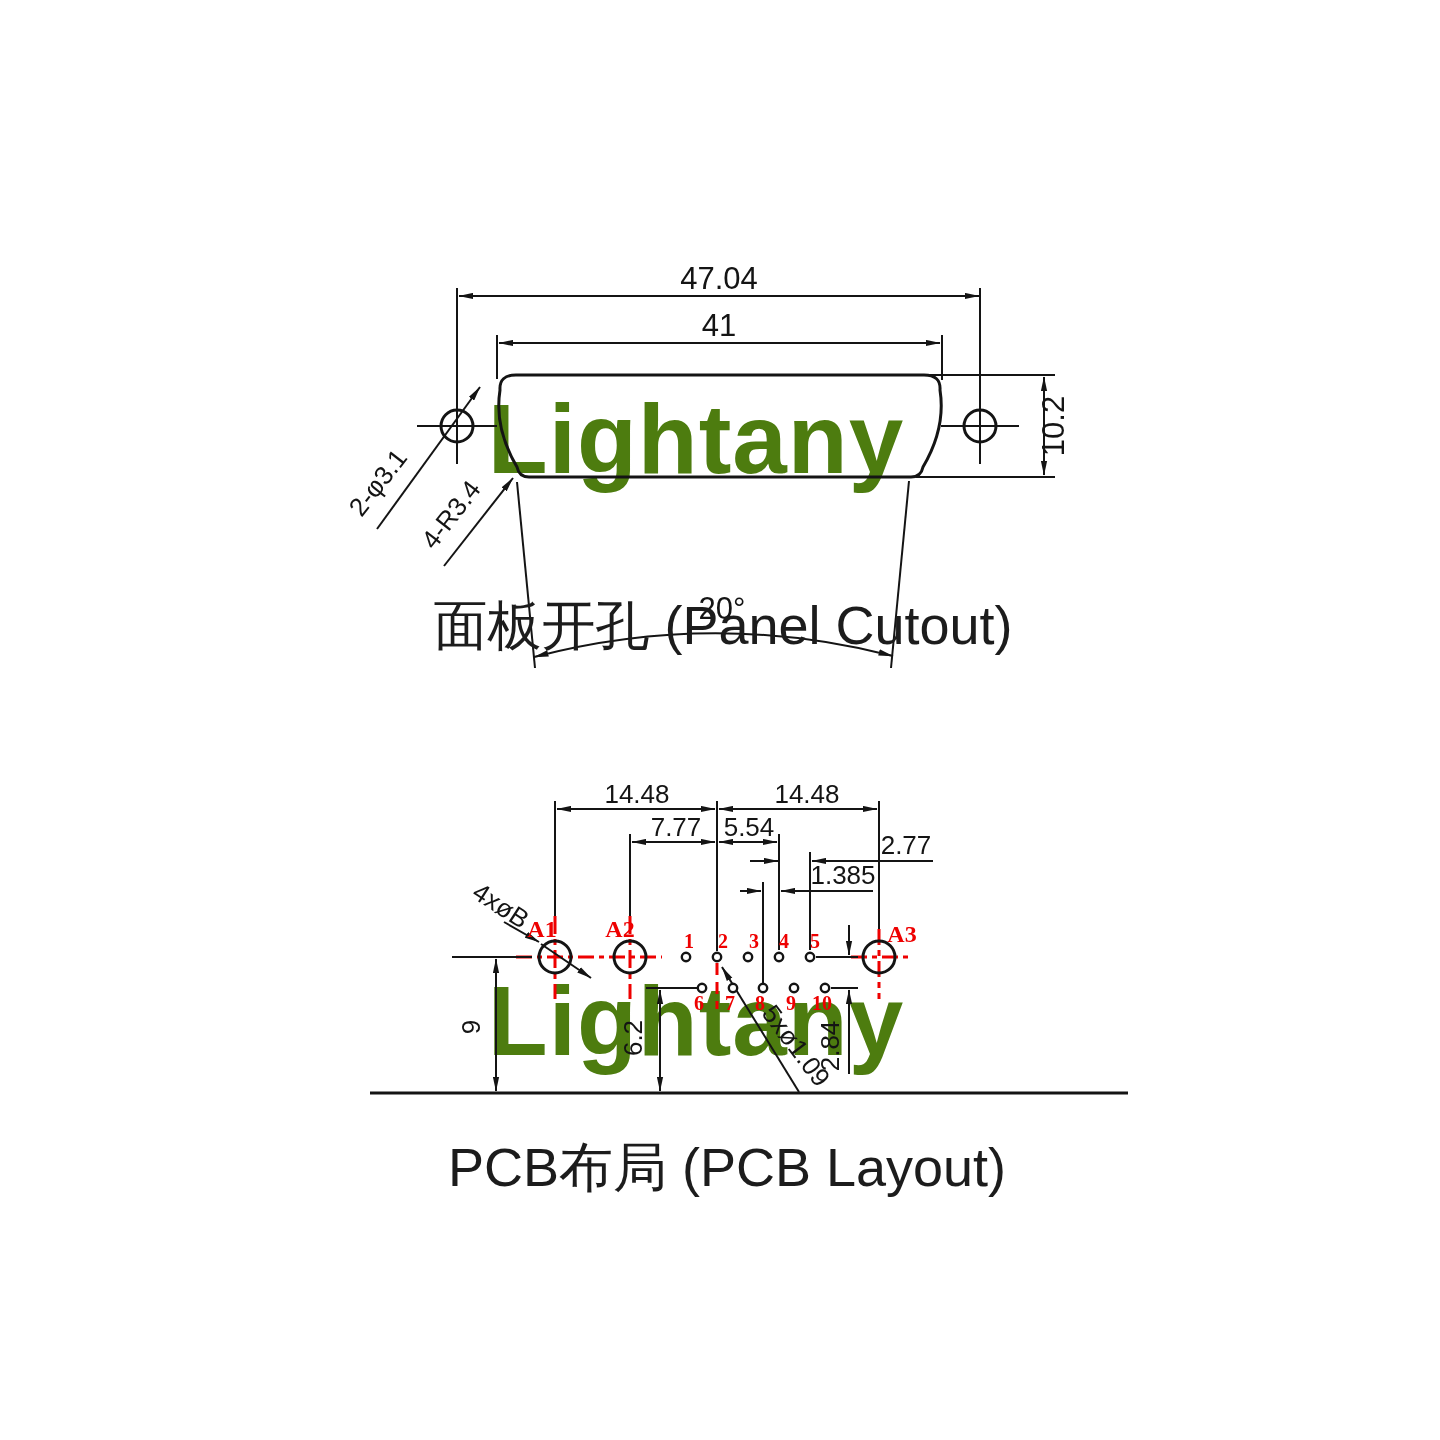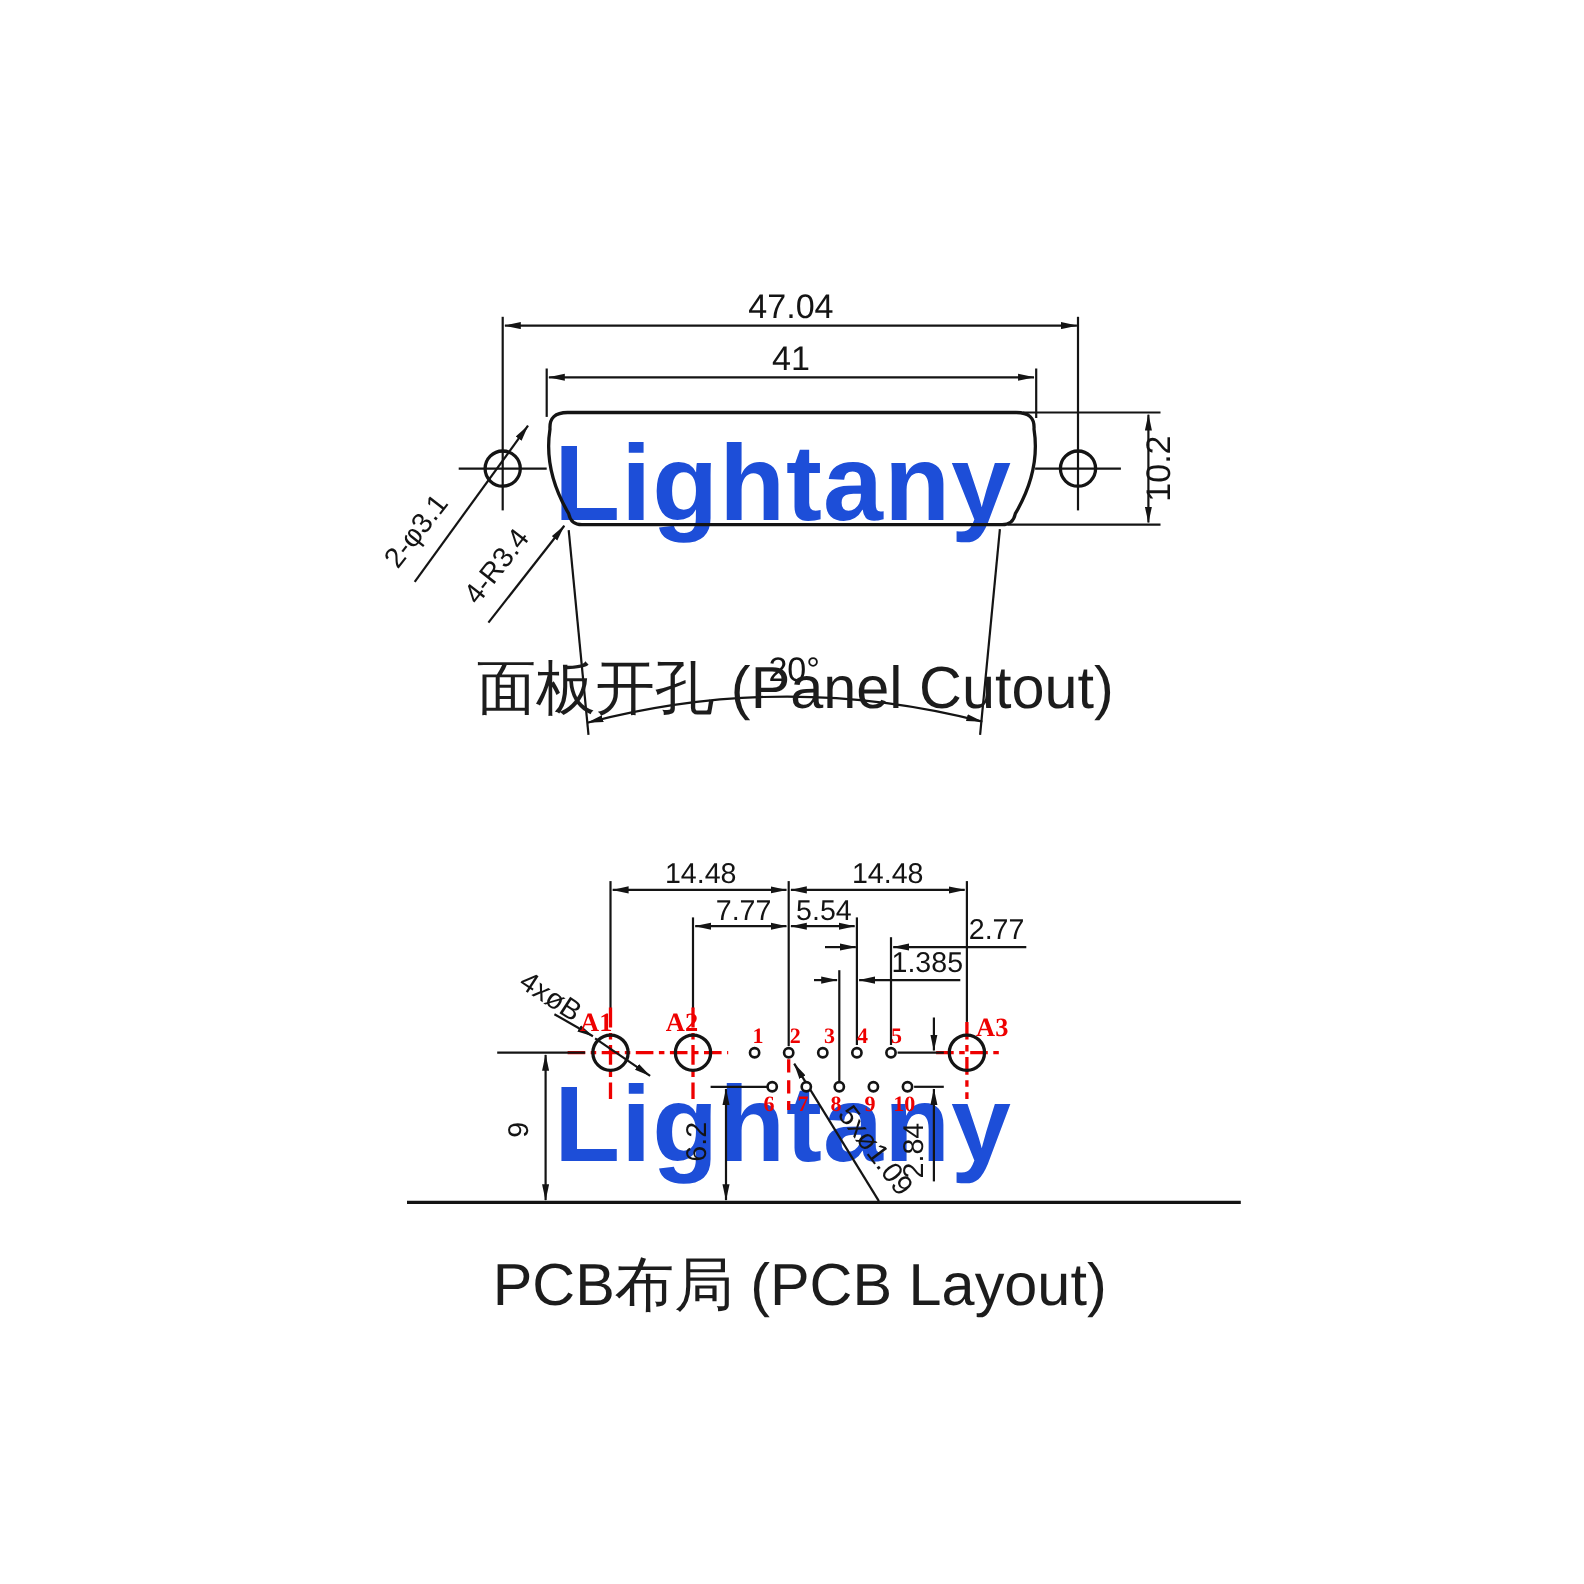--- a/index.html
+++ b/index.html
@@ -1,20 +1,20 @@
 <!DOCTYPE html>
 <html><head>
 <meta charset="utf-8">
 <style>
   html,body{margin:0;padding:0;background:#ffffff;}
   #canvas{position:relative;width:1440px;height:1440px;background:#ffffff;overflow:hidden;
           font-family:"Liberation Sans","DejaVu Sans",sans-serif;}
-  .watermark{position:absolute;left:712px;transform:translateX(-50%);
+  .watermark{position:absolute;left:696px;transform:translateX(-50%);
              font-family:"Liberation Sans","DejaVu Sans",sans-serif;
-             font-size:98px;font-weight:bold;color:#1d4ed8;letter-spacing:1px;
+             font-size:98px;font-weight:bold;color:#4d7c0f;letter-spacing:1px;
              line-height:1;white-space:nowrap;z-index:0;}
   svg{position:absolute;left:0;top:0;z-index:1;}
   svg text{font-family:"Liberation Sans","DejaVu Sans",sans-serif;fill:#141414;}
   text.dim-t{font-size:31px;}
   text.dim-b{font-size:26px;}
   text.leader{font-size:26px;}
   text.caption{font-size:54px;fill:#1c1c1c;}
   text.red-label{font-family:"Liberation Serif","DejaVu Serif",serif;fill:#ee0000;font-size:24px;font-weight:bold;}
   text.pin-num{font-family:"Liberation Serif","DejaVu Serif",serif;fill:#ee0000;font-size:20px;font-weight:bold;}
   .ln{stroke:#141414;stroke-width:2;fill:none;}

